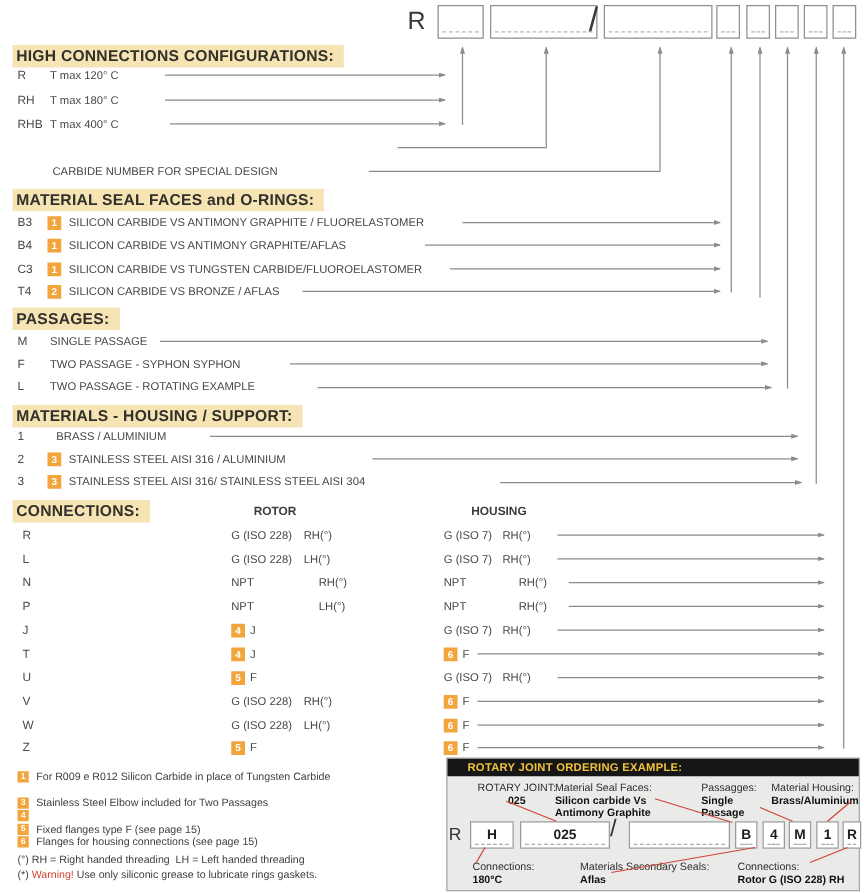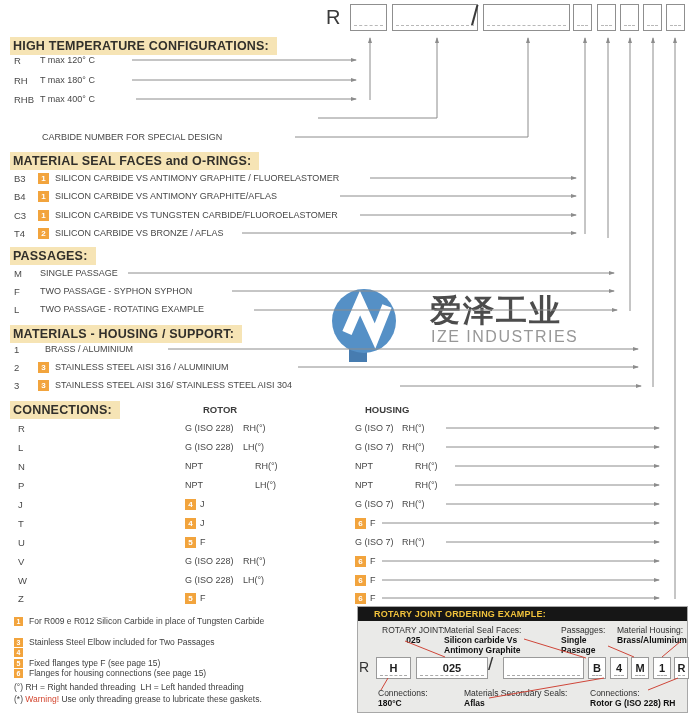--- a/index.html
+++ b/index.html
@@ -60,29 +60,20 @@
 
   svg.overlay{position:absolute;left:0;top:0;z-index:5;pointer-events:none}
   .gl{stroke:#8c8c8c;stroke-width:1;fill:none;marker-end:url(#ah)}
   .rl{stroke:#cf4639;stroke-width:1;fill:none}
 </style>
 </head>
 <body>
 
 <div class="page">
 
-  <div class="wm">
-    <svg width="70" height="78" viewBox="0 0 70 78">
-      <rect x="19" y="57" width="18" height="17" fill="#477cb0"></rect>
-      <circle cx="34" cy="33" r="32" fill="#5590c6"></circle>
-      <polyline points="17,45 30,15 45,48 57,18" stroke="#ffffff" stroke-width="10" fill="none"></polyline>
-    </svg>
-    <span class="cn">爱泽工业</span>
-    <span class="en">IZE INDUSTRIES</span>
-  </div>
 
   <span id="toppfx">R</span>
   <div class="box" style="left:350px;width:37px">
       <i class="dl"></i>
     </div>
   <div class="box" style="left:392px;width:86px">
       <i class="dl"></i>
     </div>
   <span id="topslash">/</span>
   <div class="box" style="left:483px;width:87px">
@@ -98,21 +89,21 @@
       <i class="dl"></i>
     </div>
   <div class="box" style="left:643px;width:19px">
       <i class="dl"></i>
     </div>
   <div class="box" style="left:666px;width:19px">
       <i class="dl"></i>
     </div>
 
   <div class="hdrwrap" style="top:36px">
-    <span class="hdr">HIGH TEMPERATURE CONFIGURATIONS:</span>
+    <span class="hdr">HIGH CONNECTIONS CONFIGURATIONS:</span>
   </div>
   <div class="trow" style="top:54px">
     <span class="rcode">R</span>
     <span class="pos" style="left:40px">T max 120° C</span>
   </div>
   <div class="trow" style="top:74px">
     <span class="rcode">RH</span>
     <span class="pos" style="left:40px">T max 180° C</span>
   </div>
   <div class="trow" style="top:93px">
@@ -178,21 +169,21 @@
   <div class="trow" style="top:379px">
     <span class="rcode">3</span>
     <span class="note" style="left:38px">3</span>
     <span class="pos" style="left:55px">STAINLESS STEEL AISI 316/ STAINLESS STEEL AISI 304</span>
   </div>
 
   <div class="hdrwrap" style="top:400px">
     <span class="hdr">CONNECTIONS:</span>
   </div>
   <span class="colhdr" style="left:203px;top:404px">ROTOR</span>
-  <span class="colhdr" style="left:365px;top:404px">HOUSING</span>
+  <span class="colhdr" style="left:377px;top:404px">HOUSING</span>
 
   <div class="trow" style="top:422px">
     <span class="rcode" style="left:18px">R</span>
     <span class="pos" style="left:185px">G (ISO 228)</span>
     <span class="pos" style="left:243px">RH(°)</span>
     <span class="pos" style="left:355px">G (ISO 7)</span>
     <span class="pos" style="left:402px">RH(°)</span>
   </div>
   <div class="trow" style="top:441px">
     <span class="rcode" style="left:18px">L</span>
@@ -274,21 +265,21 @@
     <span class="ftxt">Fixed flanges type F (see page 15)</span>
   </div>
   <div class="fn" style="top:668px">
     <span class="note">6</span>
     <span class="ftxt">Flanges for housing connections (see page 15)</span>
   </div>
   <div class="fn" style="top:682px">
     <span class="ftxt" style="left:14px;white-space:pre">(°) RH = Right handed threading  LH = Left handed threading</span>
   </div>
   <div class="fn" style="top:694px">
-    <span class="ftxt" style="left:14px"><span>(*)</span> <span class="warnword">Warning!</span> <span>Use only threading grease to lubricate these gaskets.</span></span>
+    <span class="ftxt" style="left:14px"><span>(*)</span> <span class="warnword">Warning!</span> <span>Use only siliconic grease to lubricate rings gaskets.</span></span>
   </div>
 
   <div class="exbox">
     <div class="exbar">ROTARY JOINT ORDERING EXAMPLE:</div>
     <div class="exgrp" style="left:24px;top:18px;text-align:center">
       <span class="l">ROTARY JOINT:</span>
       <span class="v">025</span>
     </div>
     <div class="exgrp" style="left:86px;top:18px">
       <span class="l">Material Seal Faces:</span>

